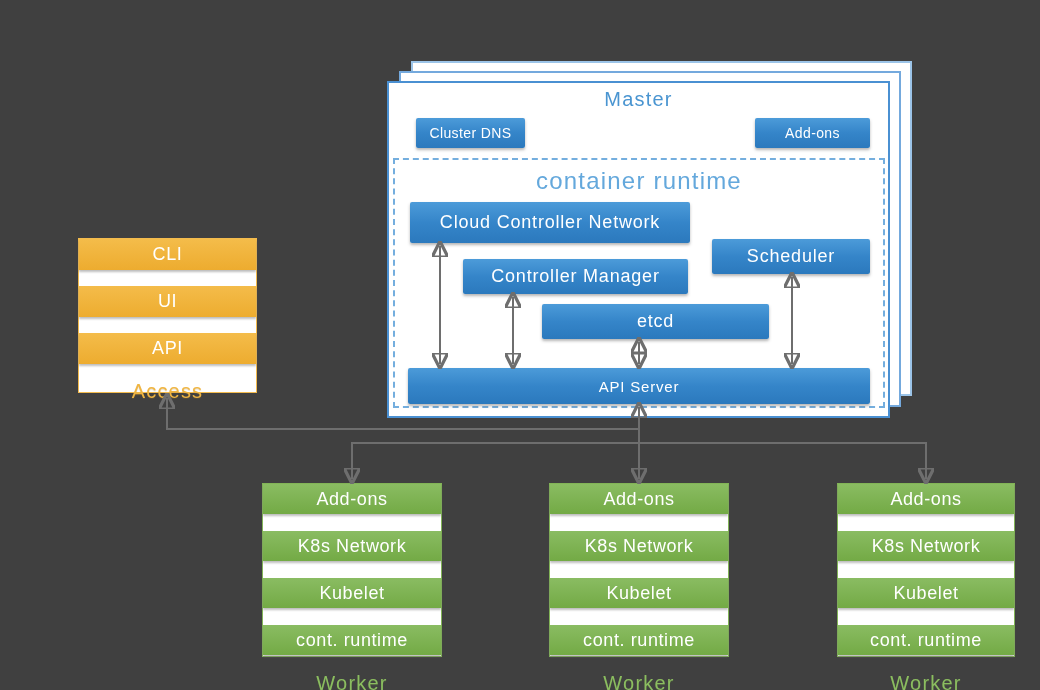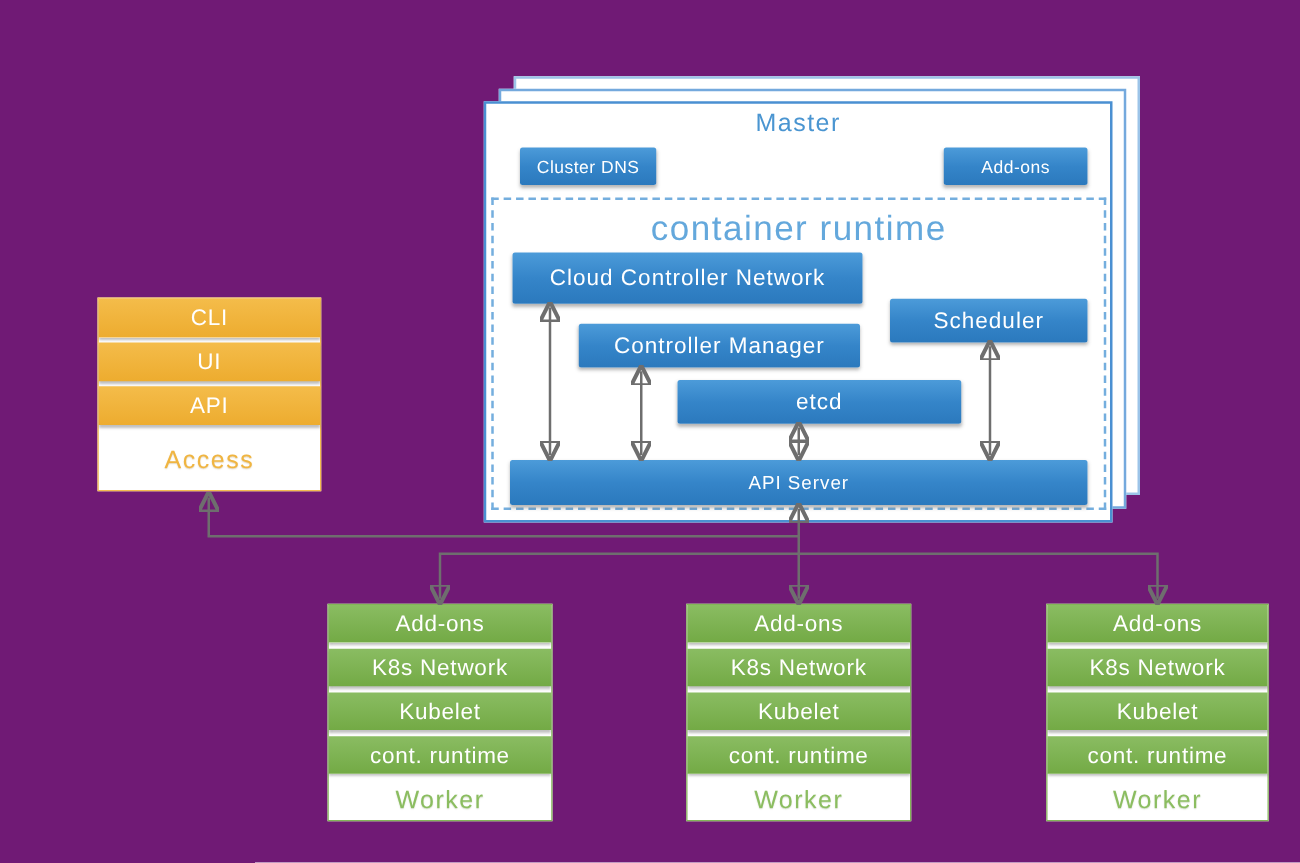--- a/index.html
+++ b/index.html
@@ -1,40 +1,40 @@
 <!DOCTYPE html>
 <html style="--blue-top: #4c9bd9; --blue-bottom: #2b79bd; --blue-text: #4a95d1; --light-blue-text: #64a8dc; --green-text: #8bbd60; --orange-text: #f0b541; --arrow: #6e6e6e;"><head>
 <meta charset="utf-8">
 <style>
   html,body { margin:0; padding:0; background:#ffffff; }
   * { box-sizing:border-box; }
   .canvas {
-    position:relative; width:1040px; height:690px; background:#701a75;
+    position:relative; width:1040px; height:690px; background:#404040;
     font-family:"Liberation Sans", sans-serif; overflow:hidden;
   }
   
   .ghost { position:absolute; background:#ffffff; }
   .ghost-outer { left:411px; top:61px; width:501px; height:335px; border:2px solid #9cc4e8; }
   .ghost-mid   { left:399px; top:71px; width:502px; height:336px; border:2px solid #74a9dd; }
   .master-box  { position:absolute; left:387px; top:81px; width:503px; height:337px;
                  border:2px solid #4a90d2; background:#ffffff; }
   .master-title { position:absolute; left:387px; top:88px; width:503px; text-align:center;
                   color:var(--blue-text,#4a95d1); font-size:20px; letter-spacing:1.2px; }
   .dashed-box { position:absolute; left:393px; top:158px; width:492px; height:250px;
                 border:2px dashed #74aede; }
   .cr-title { position:absolute; left:393px; top:167px; width:492px; text-align:center;
-              color:var(--light-blue-text,#64a8dc); font-size:28px; letter-spacing:1.2px; }
+              color:var(--light-blue-text,#64a8dc); font-size:24px; letter-spacing:1.2px; }
   
   .bluebox { position:absolute; display:flex; align-items:center; justify-content:center;
              color:#ffffff; border-radius:2px; font-size:18px; letter-spacing:.8px;
              background:linear-gradient(180deg, var(--blue-top,#4c9bd9) 0%, #3585c9 50%, var(--blue-bottom,#2b79bd) 100%);
              box-shadow:0 2px 3px rgba(90,90,90,.45); }
   .bluebox.small { font-size:14px; letter-spacing:.4px; }
   
-  .stack { position:absolute; display:flex; flex-direction:column; background:#ffffff; }
+  .stack { position:absolute; display:flex; flex-direction:column; background:#ffffff;gap:12px; }
   .stack .bar { display:flex; align-items:center; justify-content:center; color:#ffffff;
                 font-size:18px; letter-spacing:.6px; box-shadow:0 2px 2px rgba(110,110,110,.45); }
   .stack .stack-label { flex:1; display:flex; align-items:center; justify-content:center;
                         font-size:20px; letter-spacing:1.2px; }
   .access-stack { left:78px; top:238px; width:179px; height:155px; border:1px solid #f3bb4e; }
   .access-stack .bar { flex:0 0 31px; margin-bottom:4px;
                        background:linear-gradient(180deg,#f4bc4a,#edac2f); }
   .access-stack .stack-label { color:var(--orange-text,#f0b541); text-shadow:0 1px 1px rgba(160,115,25,.3); }
   .worker-stack { top:483px; width:180px; height:174px; border:1px solid #82b457; }
   .worker-stack .bar { flex:0 0 30px; margin-bottom:5px;

